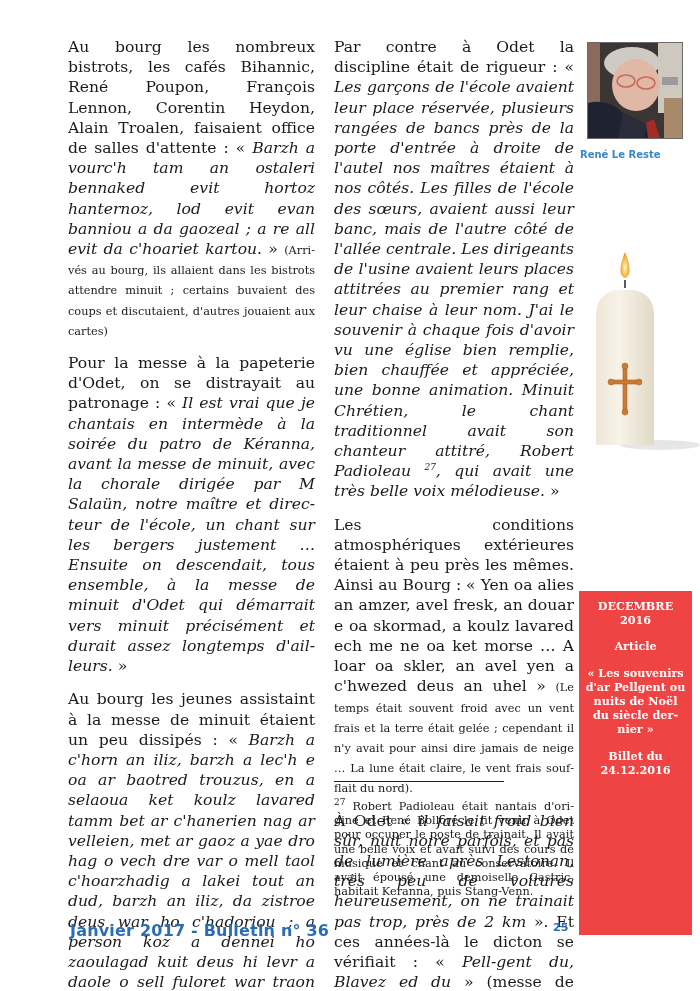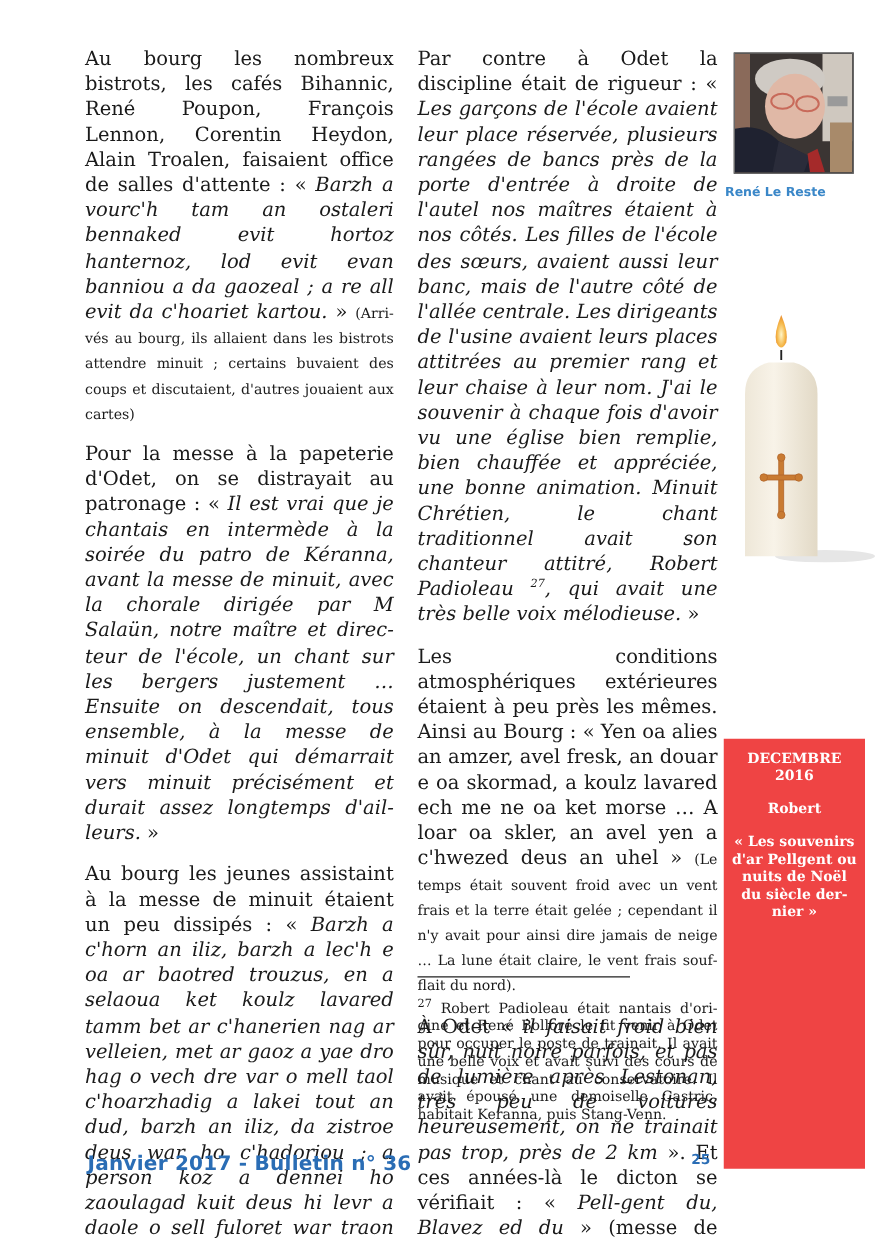--- a/index.html
+++ b/index.html
@@ -100,18 +100,22 @@
       <circle cx="35" cy="162" r="3"></circle>
     </g>
   </svg>
 </div>
 
 <div class="sidebar">
   <div class="blk">
     <div>DECEMBRE</div>
     <div>2016</div>
   </div>
-  <div class="blk">Robert</div>
+  <div class="blk">Article</div>
   <div class="blk" style="padding:0 6px;">« Les souve­nirs d'ar Pell­gent ou nuits de Noël du siècle der­nier »</div>
+  <div class="blk">
+    <div>Billet du</div>
+    <div>24.12.2016</div>
+  </div>
 </div>
 
 <div class="footer-left">Janvier  2017 - Bulletin n° 36</div>
 <div class="footer-right">25</div>
 
 </body></html>

